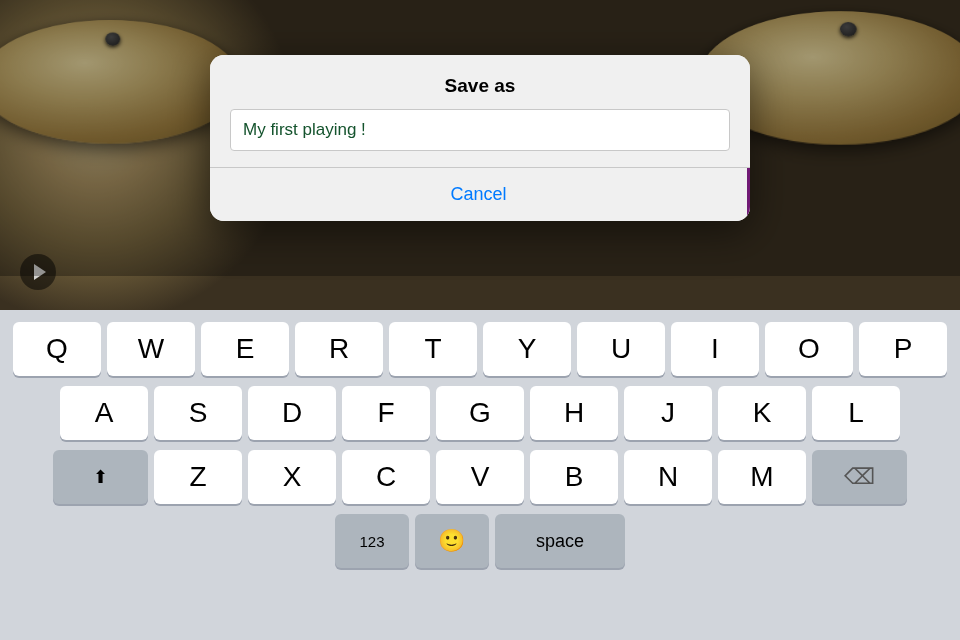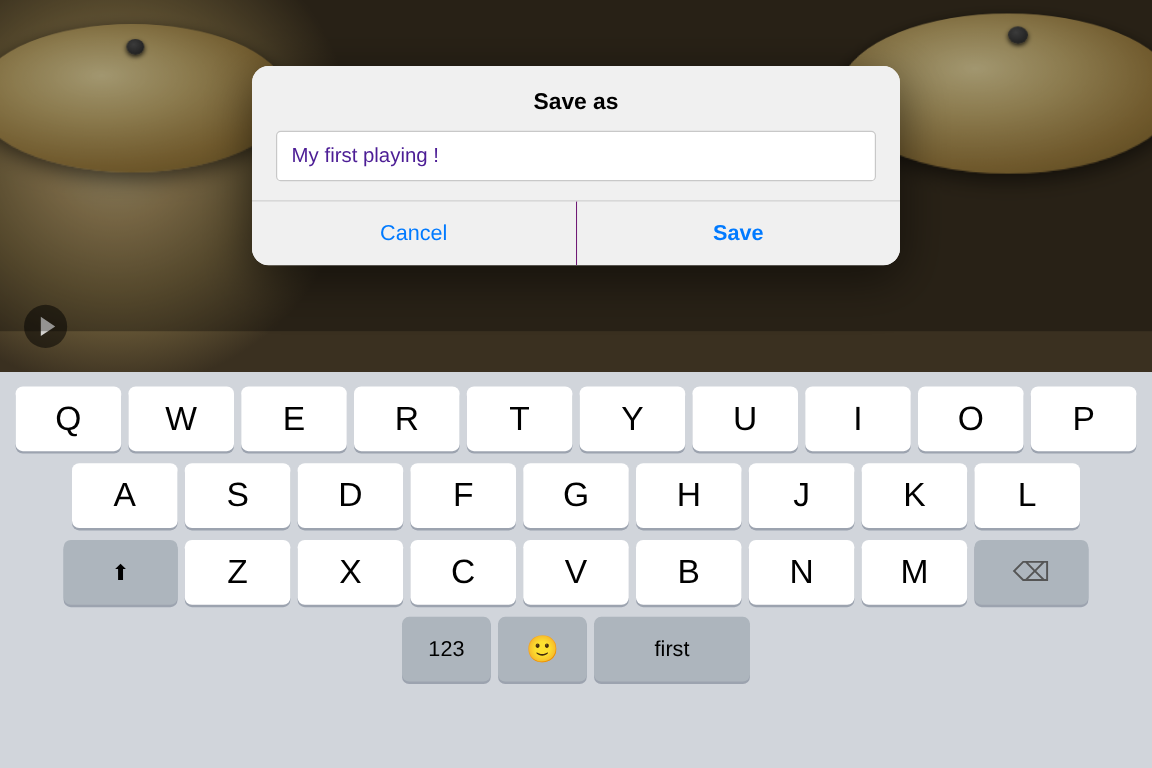--- a/index.html
+++ b/index.html
@@ -141,42 +141,42 @@
       background: #f0f0f0;
     }
 
     .dialog-input {
       width: 100%;
       padding: 10px 12px;
       font-size: 17px;
       border: 1.5px solid #c8c8c8;
       border-radius: 4px;
       background: #fff;
-      color: #4c1d95;
+      color: #14532d;
       outline: none;
     }
 
     .dialog-buttons {
       display: flex;
       border-top: 1px solid #c8c8c8;
     }
 
     .dialog-btn {
       flex: 1;
       padding: 16px;
       text-align: center;
       font-size: 18px;
       color: #007aff;
       background: #f0f0f0;
       border: none;
       cursor: pointer;
     }
 
     .dialog-btn:first-child {
-      border-right: 1px solid #701a75;
+      border-right: 3px solid #701a75;
     }
 
     .dialog-btn.save {
       font-weight: 600;
     }
 
     
     .keyboard {
       position: absolute;
       bottom: 0;
@@ -225,21 +225,21 @@
     }
 
     .key-delete {
       min-width: 90px;
       max-width: 95px;
     }
 
     .key-123 {
       min-width: 70px;
       max-width: 74px;
-      font-size: 18px;
+      font-size: 15px;
     }
 
     .key-emoji {
       min-width: 70px;
       max-width: 74px;
       font-size: 22px;
     }
 
     .key-space {
       flex: 1;
@@ -275,21 +275,20 @@
 </div>
 
 <div class="dialog-overlay">
   <div class="dialog">
     <div class="dialog-title">Save as</div>
     <div class="dialog-input-area">
       <input class="dialog-input" type="text" value="My first playing !" style="">
     </div>
     <div class="dialog-buttons">
       <button class="dialog-btn">Cancel</button>
-      <button class="dialog-btn save">Save</button>
     </div>
   </div>
 </div>
 
 <div class="keyboard">
 
   <div class="keyboard-row">
     <div class="key">Q</div>
     <div class="key">W</div>
     <div class="key">E</div>
@@ -331,16 +330,16 @@
   </div>
 
   <div class="keyboard-row">
     <div class="key key-special key-123">
       <span>123</span>
     </div>
     <div class="key key-special key-emoji">
       <span>🙂</span>
     </div>
     <div class="key key-special key-return">
-      <span>first</span>
+      <span>space</span>
     </div>
   </div>
 </div>
 
 </body></html>

